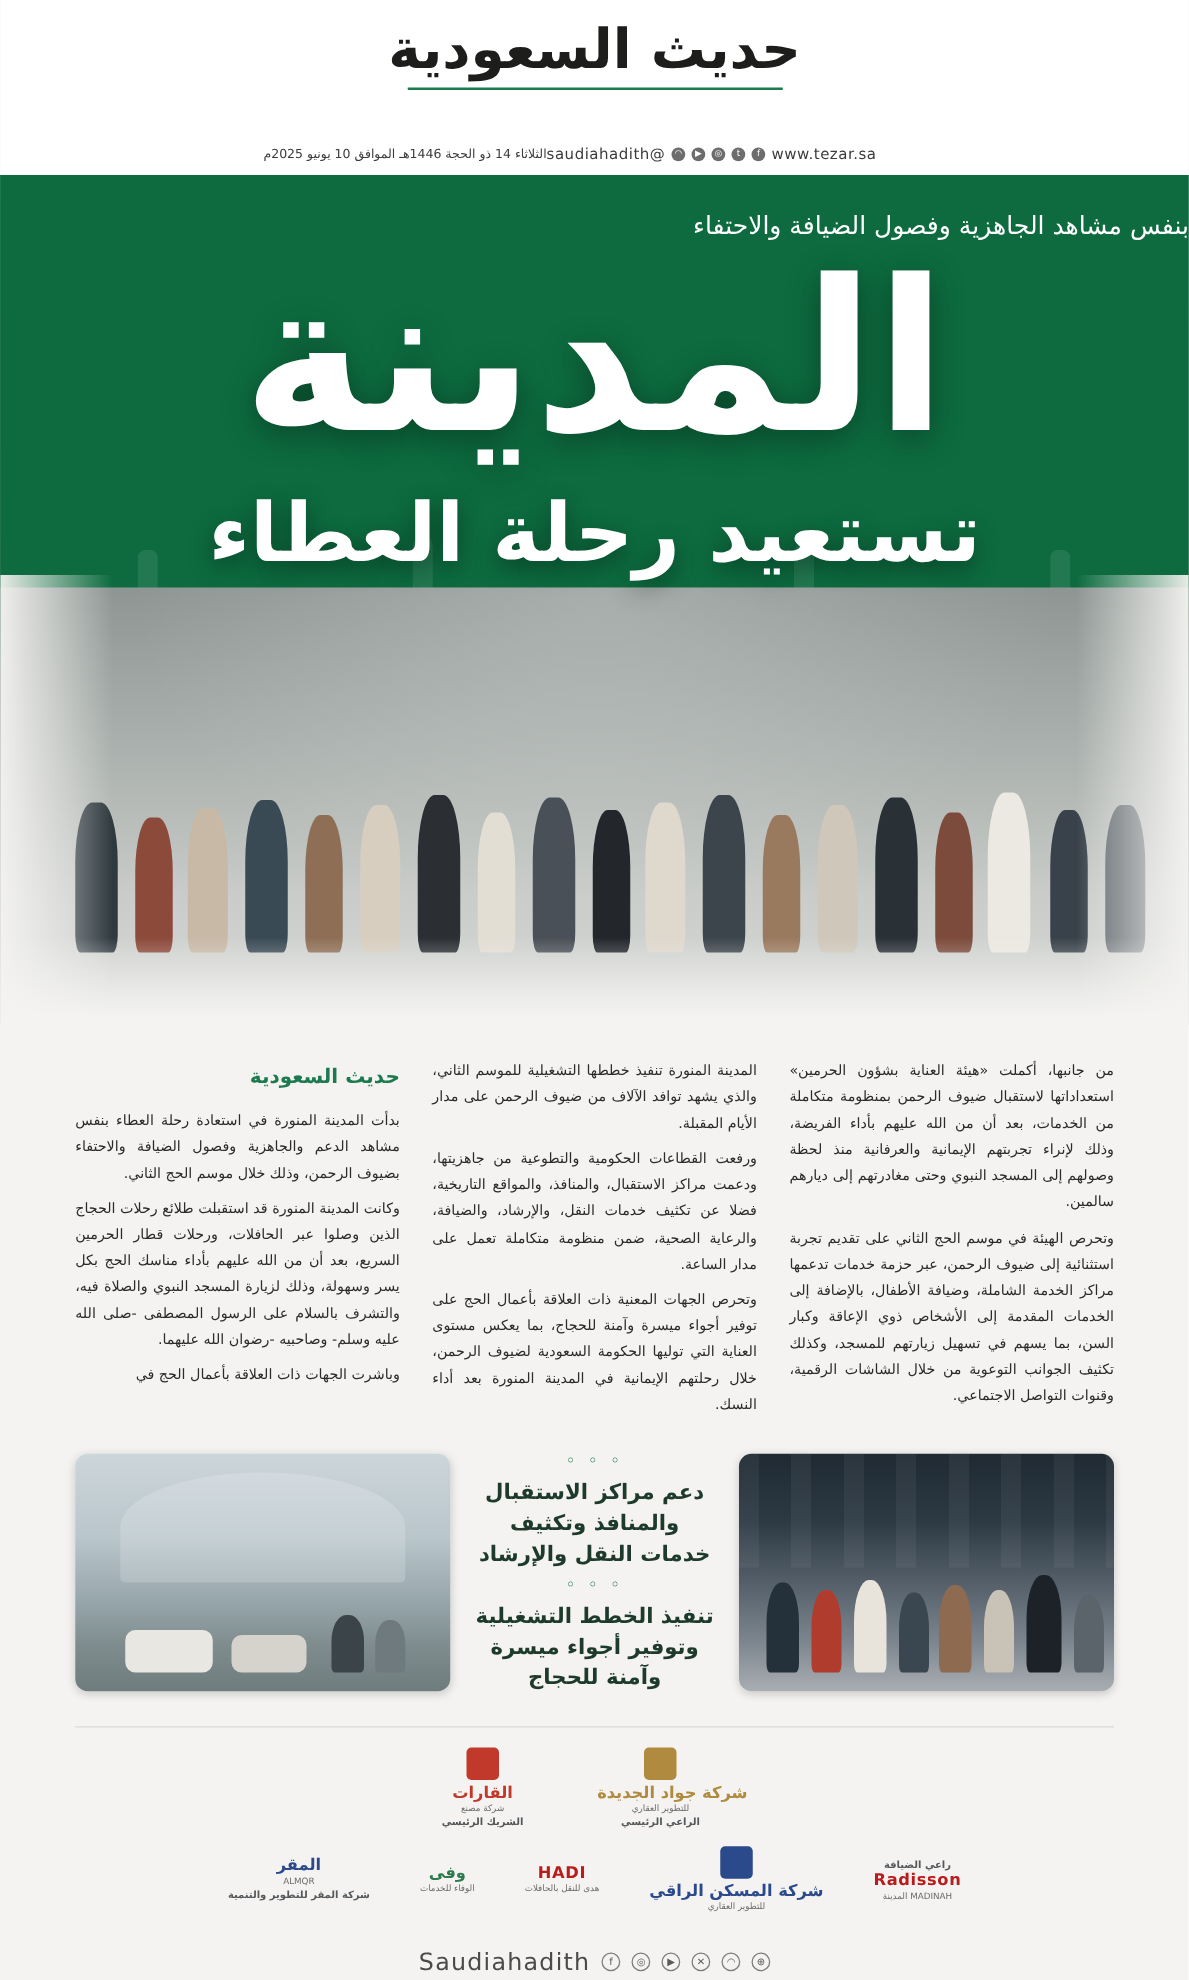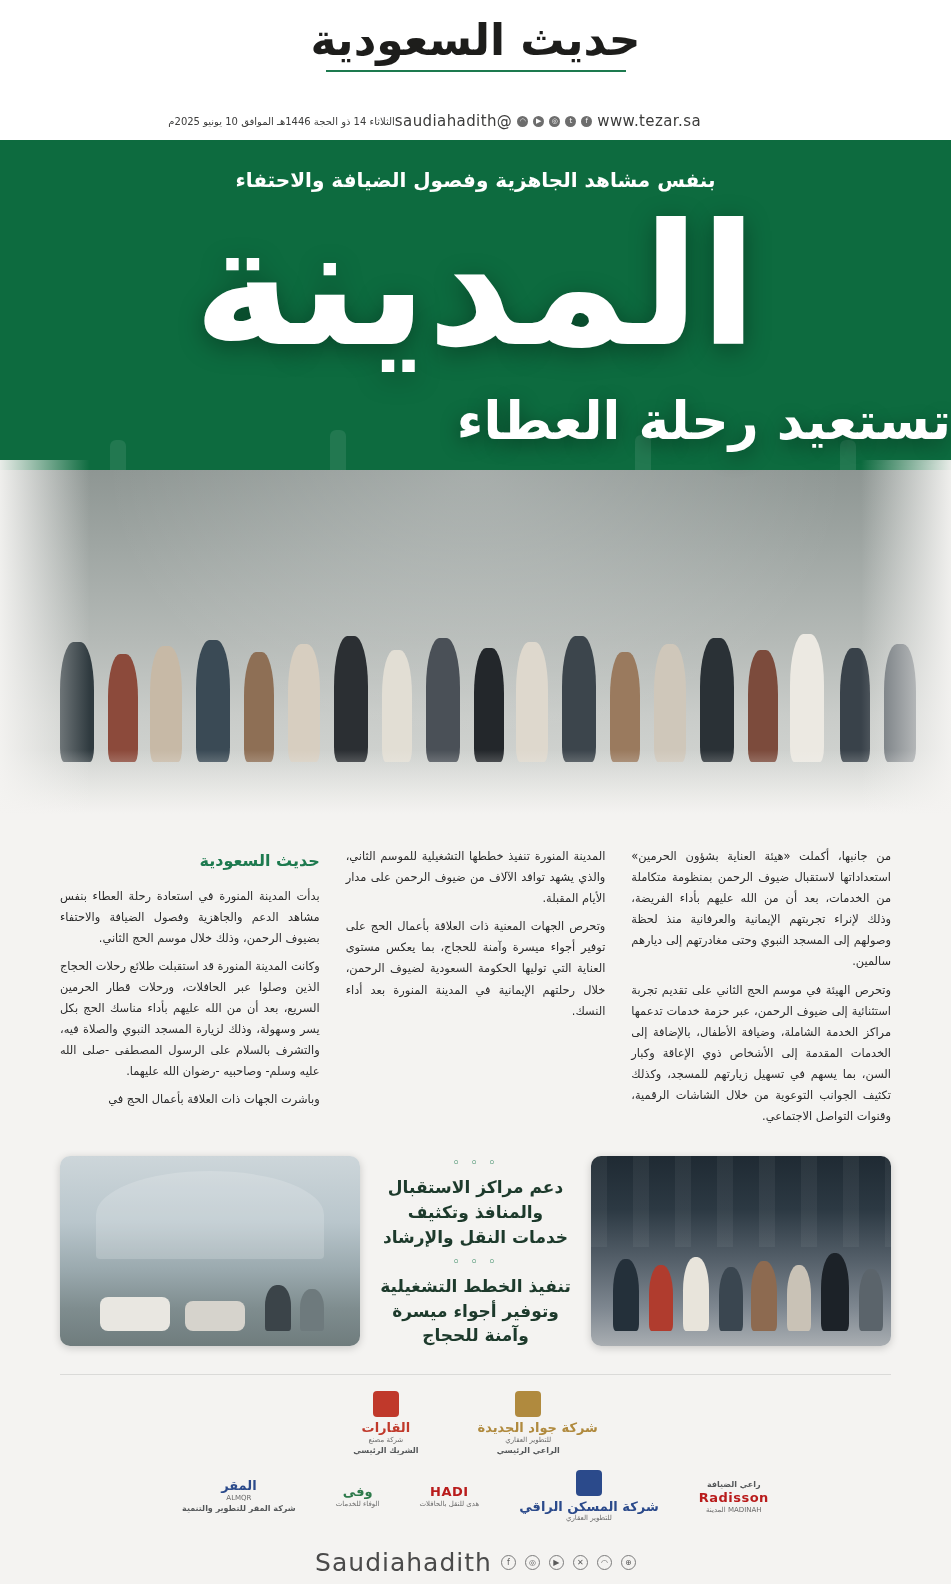--- a/index.html
+++ b/index.html
@@ -67,21 +67,21 @@
   .soc {
     display: inline-block;
     width: 11px; height: 11px;
     border-radius: 50%;
     background: #6d6d6d;
     color: #fff;
     font-size: 7px;
     line-height: 11px;
     text-align: center;
   }
-  .site-url { font-size: 15px; color: #3c3c3b; letter-spacing: .4px; }
+  .site-url { font-size: 12px; color: #3c3c3b; letter-spacing: .4px; }
   .date-line { font-size: 10px; color: #3c3c3b; }
 
   
   .hero {
     position: relative;
     height: 680px;
     overflow: hidden;
     background:
       linear-gradient(180deg, #0d6b3f 0%, #0d6b3f 52%, rgba(13,107,63,0) 60%),
       linear-gradient(180deg, #1b7a4e 0%, #16643f 40%, #6d7470 62%, #9aa0a0 74%, #b9bcbb 86%, #cfd1cf 100%);
@@ -97,46 +97,47 @@
   .umb-pole {
     position: absolute;
     width: 8px;
     background: rgba(255,255,255,0.10);
   }
 
   .hero-kicker {
     position: absolute;
     top: 28px;
     width: 100%;
-    text-align: center;
+    text-align: right;
     color: #ffffff;
     font-size: 20px;
-    font-weight: bold;
+    font-weight: normal;
     letter-spacing: .2px;
     z-index: 6;
   }
   .hero-title {
     position: absolute;
     top: 62px;
     width: 100%;
     text-align: center;
     color: #ffffff;
     font-size: 168px;
     font-weight: bold;
     line-height: 1;
     letter-spacing: -2px;
     z-index: 6;
     text-shadow: 0 6px 26px rgba(0,0,0,.35);
   }
   .hero-subtitle {
     position: absolute;
     top: 255px;
     width: 100%;
+    text-align: center;
     color: #ffffff;
-    font-size: 52px;
+    font-size: 65px;
     font-weight: bold;
     line-height: 1;
     z-index: 6;
     text-shadow: 0 5px 20px rgba(0,0,0,.4);
   }
 
   
   .crowd {
     position: absolute;
     left: 0; right: 0;
@@ -310,21 +311,21 @@
   .footer .soc2 {
     width: 15px; height: 15px;
     border: 1px solid #7c7c7c;
     border-radius: 50%;
     font-size: 8px;
     line-height: 14px;
     text-align: center;
     color: #5a5a5a;
   }
   .footer-handle {
-    font-size: 25px;
+    font-size: 19px;
     letter-spacing: 1px;
     color: #4a4a4a;
     direction: ltr;
     text-align: right;
   }
 
   
   .wm {
     position: absolute;
     left: 8px;
@@ -411,20 +412,21 @@
 
   <div class="body-wrap">
 
     <div class="col">
       <p>من جانبها، أكملت «هيئة العناية بشؤون الحرمين» استعداداتها لاستقبال ضيوف الرحمن بمنظومة متكاملة من الخدمات، بعد أن من الله عليهم بأداء الفريضة، وذلك لإنراء تجربتهم الإيمانية والعرفانية منذ لحظة وصولهم إلى المسجد النبوي وحتى مغادرتهم إلى ديارهم سالمين.</p>
       <p>وتحرص الهيئة في موسم الحج الثاني على تقديم تجربة استثنائية إلى ضيوف الرحمن، عبر حزمة خدمات تدعمها مراكز الخدمة الشاملة، وضيافة الأطفال، بالإضافة إلى الخدمات المقدمة إلى الأشخاص ذوي الإعاقة وكبار السن، بما يسهم في تسهيل زيارتهم للمسجد، وكذلك تكثيف الجوانب التوعوية من خلال الشاشات الرقمية، وقنوات التواصل الاجتماعي.</p>
     </div>
 
     <div class="col">
       <p>المدينة المنورة تنفيذ خططها التشغيلية للموسم الثاني، والذي يشهد توافد الآلاف من ضيوف الرحمن على مدار الأيام المقبلة.</p>
+      <p>ورفعت القطاعات الحكومية والتطوعية من جاهزيتها، ودعمت مراكز الاستقبال، والمنافذ، والمواقع التاريخية، فضلا عن تكثيف خدمات النقل، والإرشاد، والضيافة، والرعاية الصحية، ضمن منظومة متكاملة تعمل على مدار الساعة.</p>
       <p>وتحرص الجهات المعنية ذات العلاقة بأعمال الحج على توفير أجواء ميسرة وآمنة للحجاج، بما يعكس مستوى العناية التي توليها الحكومة السعودية لضيوف الرحمن، خلال رحلتهم الإيمانية في المدينة المنورة بعد أداء النسك.</p>
     </div>
 
     <div class="col">
       <div class="col-brand">حديث السعودية</div>
       <p>بدأت المدينة المنورة في استعادة رحلة العطاء بنفس مشاهد الدعم والجاهزية وفصول الضيافة والاحتفاء بضيوف الرحمن، وذلك خلال موسم الحج الثاني.</p>
       <p>وكانت المدينة المنورة قد استقبلت طلائع رحلات الحجاج الذين وصلوا عبر الحافلات، ورحلات قطار الحرمين السريع، بعد أن من الله عليهم بأداء مناسك الحج بكل يسر وسهولة، وذلك لزيارة المسجد النبوي والصلاة فيه، والتشرف بالسلام على الرسول المصطفى -صلى الله عليه وسلم- وصاحبيه -رضوان الله عليهما.</p>
       <p>وباشرت الجهات ذات العلاقة بأعمال الحج في</p>
     </div>
   </div>

